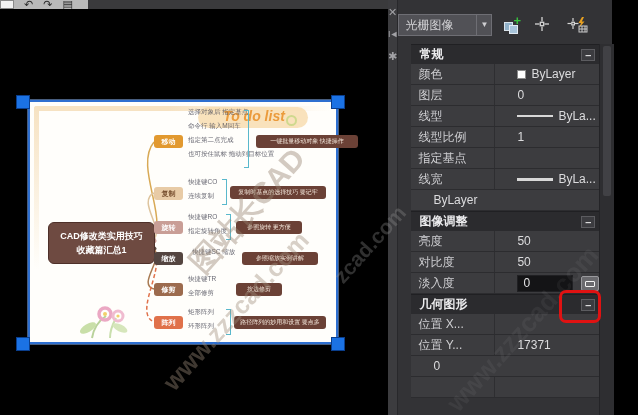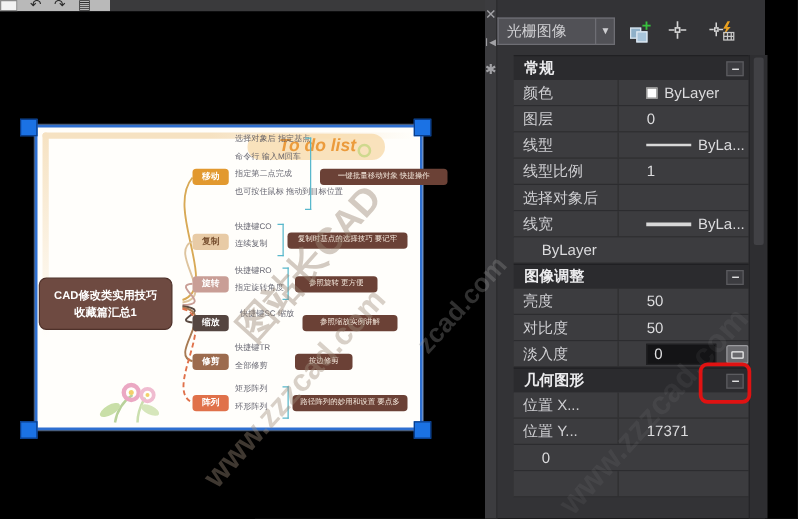--- a/index.html
+++ b/index.html
@@ -19,21 +19,21 @@
               background:linear-gradient(to right,#f6e2c2 45%, rgba(246,226,194,0)); }
   .band-left { position:absolute; top:4px; left:4px; bottom:30%; width:5px; border-radius:4px;
                background:linear-gradient(to bottom,#f6e2c2, rgba(246,226,194,0)); }
   .grip { position:absolute; width:14px; height:14px; background:#1b72e4; border:1px solid #0a3e8c; z-index:6; }
 
   
   .mm-svg { position:absolute; left:0; top:0; }
   .mm-title-pill { position:absolute; left:168px; top:5px; width:110px; height:21px; background:#f8ddb0; border-radius:11px; opacity:.85; }
   .mm-title { position:absolute; left:176px; top:6px; width:96px; text-align:center; font-size:14px; font-weight:bold; font-style:italic; color:#eb9b3c; }
   .mm-ring { position:absolute; left:256px; top:13px; width:11px; height:11px; border:2.5px solid #cfd98e; border-radius:50%; }
-  .mm-center { position:absolute; left:1px; top:120px; width:107px; height:42px; background:#6e4a41; border:1px solid #4e3029;
+  .mm-center { position:absolute; left:18px; top:120px; width:107px; height:42px; background:#6e4a41; border:1px solid #4e3029;
                border-radius:6px; color:#fff; font-size:9px; font-weight:bold; text-align:center; padding-top:6px; line-height:14px; }
   .pill { position:absolute; width:29px; height:13px; border-radius:3px; font-size:7px; font-weight:bold;
           color:#fff; text-align:center; line-height:13px; }
   .pill.b1 { background:#e2992f; }
   .pill.b2 { background:#e8cba6; color:#7a5232; }
   .pill.b3 { background:#c99e96; }
   .pill.b4 { background:#544540; }
   .pill.b5 { background:#9c6b4e; }
   .pill.b6 { background:#e0714a; }
   .kids { position:absolute; font-size:6.5px; color:#4d4d5a; line-height:14px; white-space:nowrap; opacity:.85; }
@@ -263,21 +263,21 @@
             <span>ByLa...</span>
           </div>
       </div>
       <div class="prow">
         <div class="plabel">线型比例</div>
         <div class="pvalue">
             <span>1</span>
           </div>
       </div>
       <div class="prow">
-        <div class="plabel">选择对象后</div>
+        <div class="plabel">指定基点</div>
       </div>
       <div class="prow">
         <div class="plabel">线宽</div>
         <div class="pvalue">
             <span class="lineglyph thick"></span>
             <span>ByLa...</span>
           </div>
       </div>
       <div class="prow">
         <div class="pvalue">

